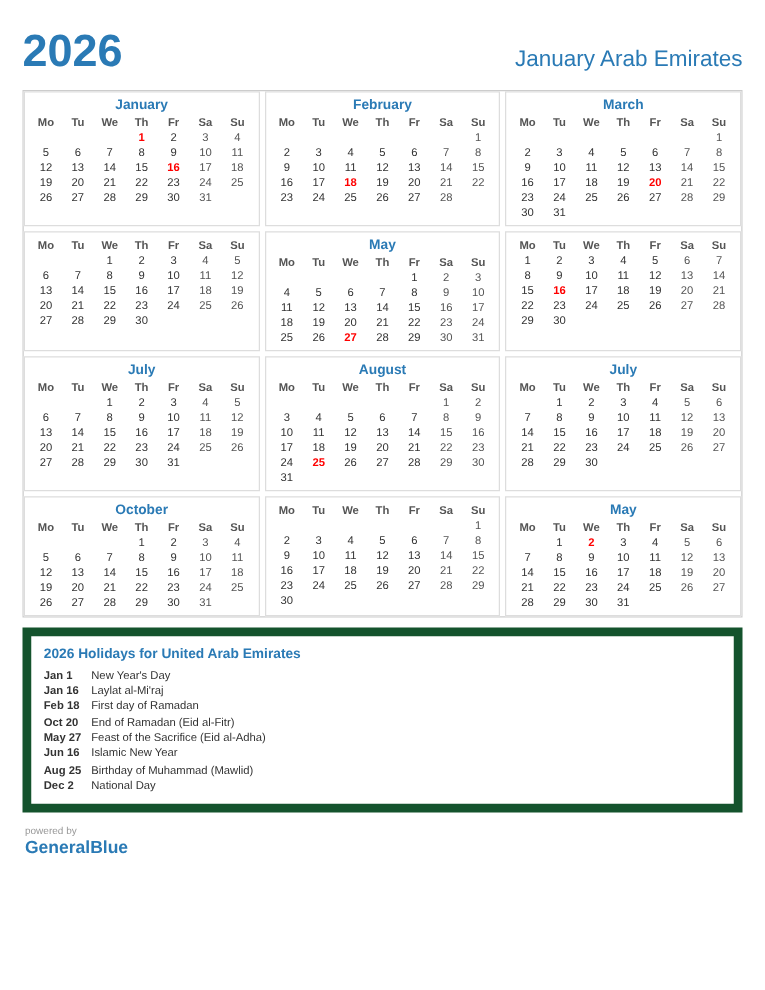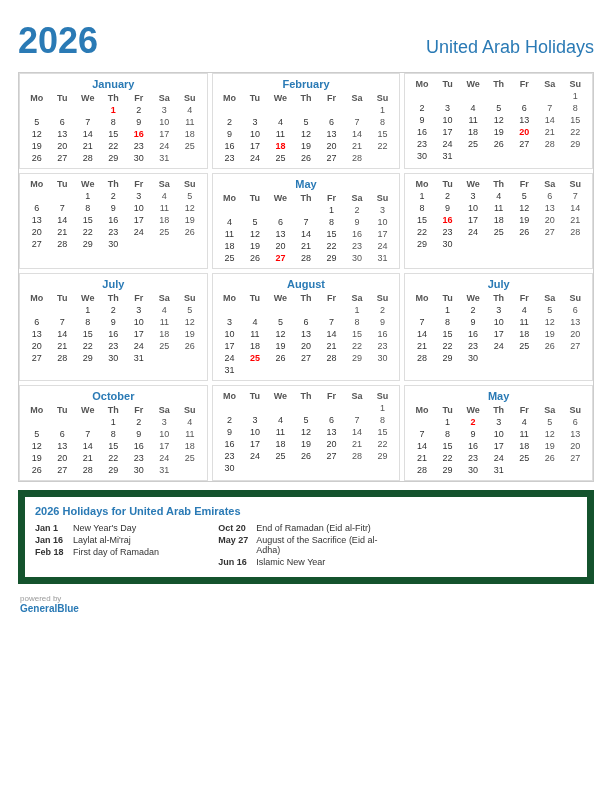--- a/index.html
+++ b/index.html
@@ -74,21 +74,21 @@
       padding: 8px 10px;
     }
     .holidays-title {
       font-size: 11px;
       font-weight: bold;
       color: #2a7ab5;
       margin-bottom: 6px;
     }
     .holidays-grid {
       display: grid;
-      grid-template-columns: repeat(3, 1fr);
+      grid-template-columns: repeat(1, 1fr);
       gap: 2px 8px;
     }
     .holiday-item {
       display: flex;
       gap: 4px;
       font-size: 9px;
       margin-bottom: 2px;
     }
     .holiday-date {
       font-weight: bold;
@@ -103,35 +103,35 @@
       display: flex;
       align-items: center;
       gap: 4px;
       padding-left: 2px;
     }
     .powered-by {
       font-size: 8px;
       color: #999;
     }
     .general-blue {
-      font-size: 10px;
+      font-size: 14px;
       font-weight: bold;
       color: #333;
     }
     .general-blue span {
       color: #2a7ab5;
     }
   </style>
 </head>
 <body>
 
 <div class="page">
   <div class="header">
     <div class="year">2026</div>
-    <div class="country">United Arab Holidays</div>
+    <div class="country">January Arab Emirates</div>
   </div>
 
   <div class="calendar-grid" id="calendar-grid">
       <div class="month-box">
         <div class="month-title">January</div>
         <table class="cal-table">
           <thead>
             <tr>
               <th>Mo</th>
               <th>Tu</th>
@@ -248,20 +248,21 @@
               <td>25</td>
               <td>26</td>
               <td>27</td>
               <td style="color: rgb(85, 85, 85);">28</td>
               <td></td>
             </tr>
           </tbody>
         </table>
       </div>
       <div class="month-box">
+        <div class="month-title">March</div>
         <table class="cal-table">
           <thead>
             <tr>
               <th>Mo</th>
               <th>Tu</th>
               <th>We</th>
               <th>Th</th>
               <th>Fr</th>
               <th>Sa</th>
               <th>Su</th>
@@ -926,25 +927,35 @@
             <span class="holiday-name">First day of Ramadan</span>
           </div>
         </div>
         <div>
           <div class="holiday-item">
             <span class="holiday-date">Oct 20</span>
             <span class="holiday-name">End of Ramadan (Eid al-Fitr)</span>
           </div>
           <div class="holiday-item">
             <span class="holiday-date">May 27</span>
-            <span class="holiday-name">August of the Sacrifice (Eid al-Adha)</span>
+            <span class="holiday-name">Feast of the Sacrifice (Eid al-Adha)</span>
           </div>
           <div class="holiday-item">
             <span class="holiday-date">Jun 16</span>
             <span class="holiday-name">Islamic New Year</span>
+          </div>
+        </div>
+        <div>
+          <div class="holiday-item">
+            <span class="holiday-date">Aug 25</span>
+            <span class="holiday-name">Birthday of Muhammad (Mawlid)</span>
+          </div>
+          <div class="holiday-item">
+            <span class="holiday-date">Dec 2</span>
+            <span class="holiday-name">National Day</span>
           </div>
         </div>
       </div>
   </div>
 
   <div class="footer">
     <div>
       <div class="powered-by">powered by</div>
       <div class="general-blue">
         <span>General</span><span style="color:#2a7ab5">Blue</span>

